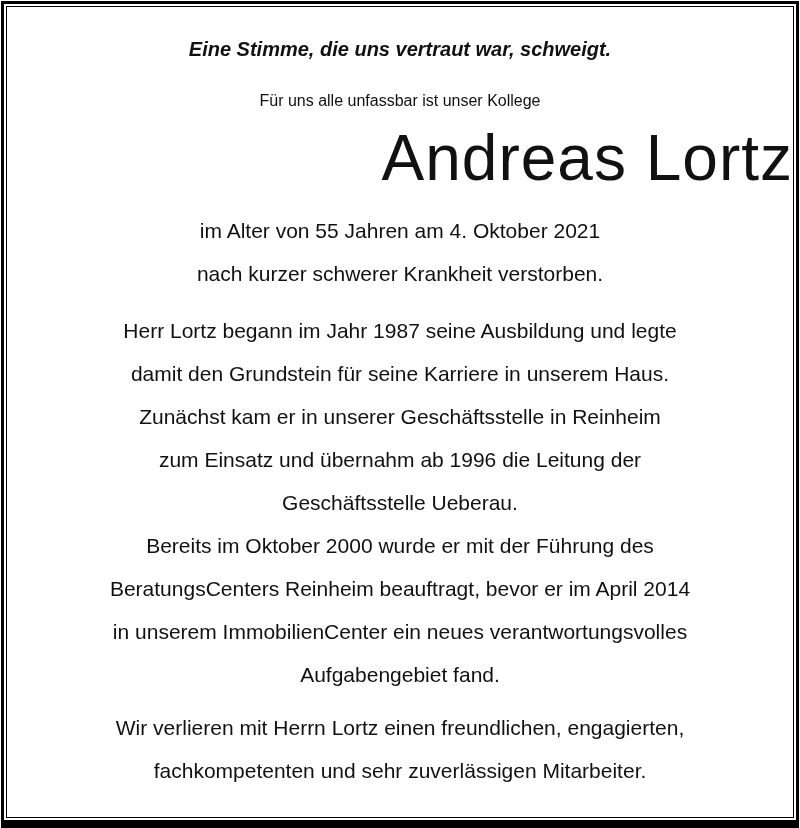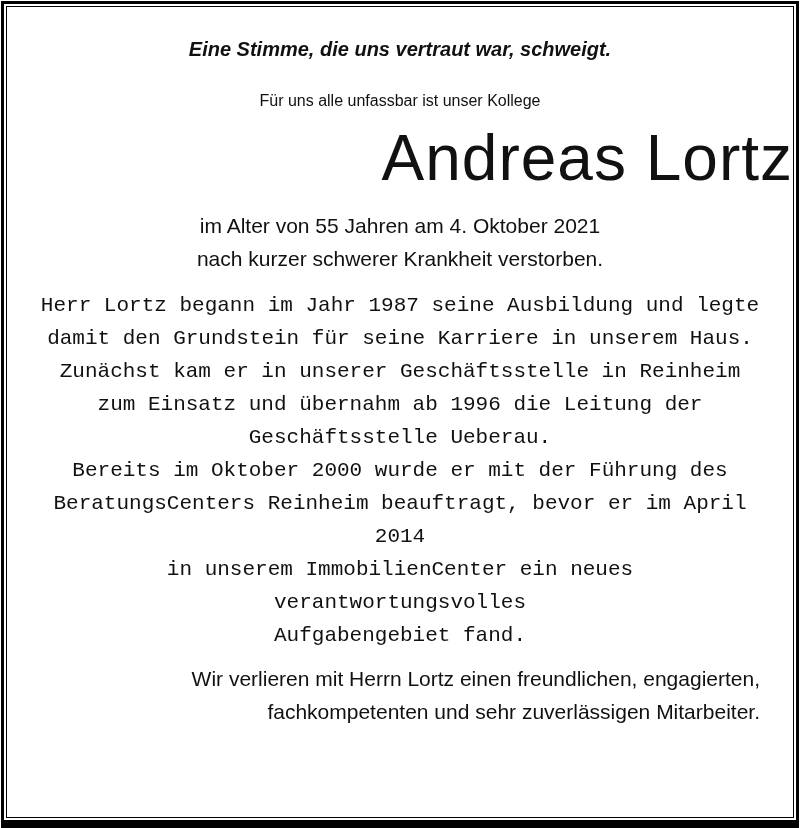--- a/index.html
+++ b/index.html
@@ -61,28 +61,28 @@
     font-size: 64px;
     line-height: 70px;
     font-weight: 400;
     letter-spacing: 1px;
     margin: 0 0 16px 0;
     white-space: pre-line;
     text-align: right;
   }
   .body-block {
     font-size: 21px;
-    line-height: 33px;
+    line-height: 43px;
     margin: 0 auto;
     max-width: 720px;
     white-space: pre-line;
   }
   .death-info { margin-bottom: 14px; }
-  .career { margin-bottom: 10px; font-family: Liberation Mono, monospace; }
-  .tribute { margin-bottom: 10px; text-align: right; }
+  .career { margin-bottom: 10px; }
+  .tribute { margin-bottom: 10px; }
   .remembrance { margin-bottom: 12px; }
   .signoff {
     font-size: 28px;
     line-height: 36px;
     white-space: pre-line;
   }
 </style>
 </head>
 <body>
 

